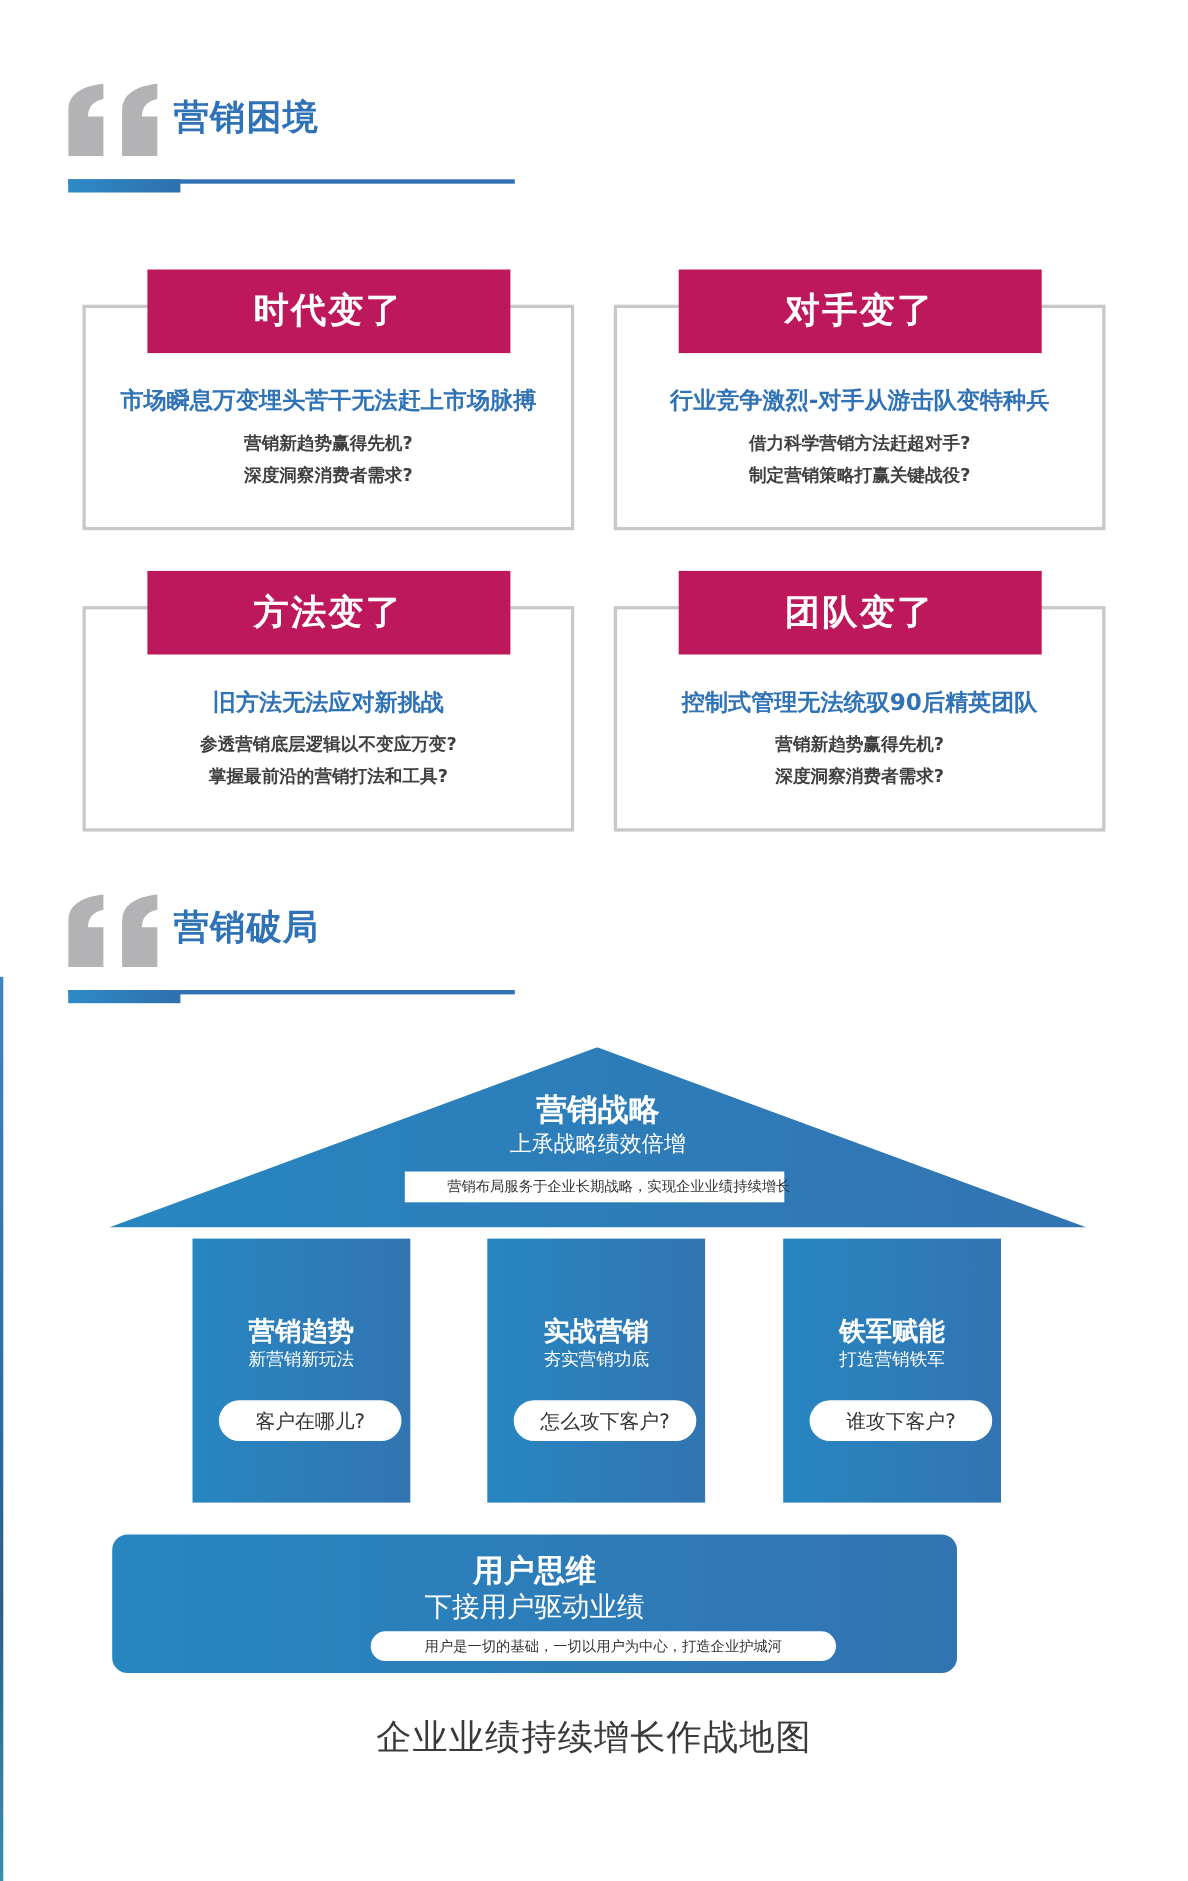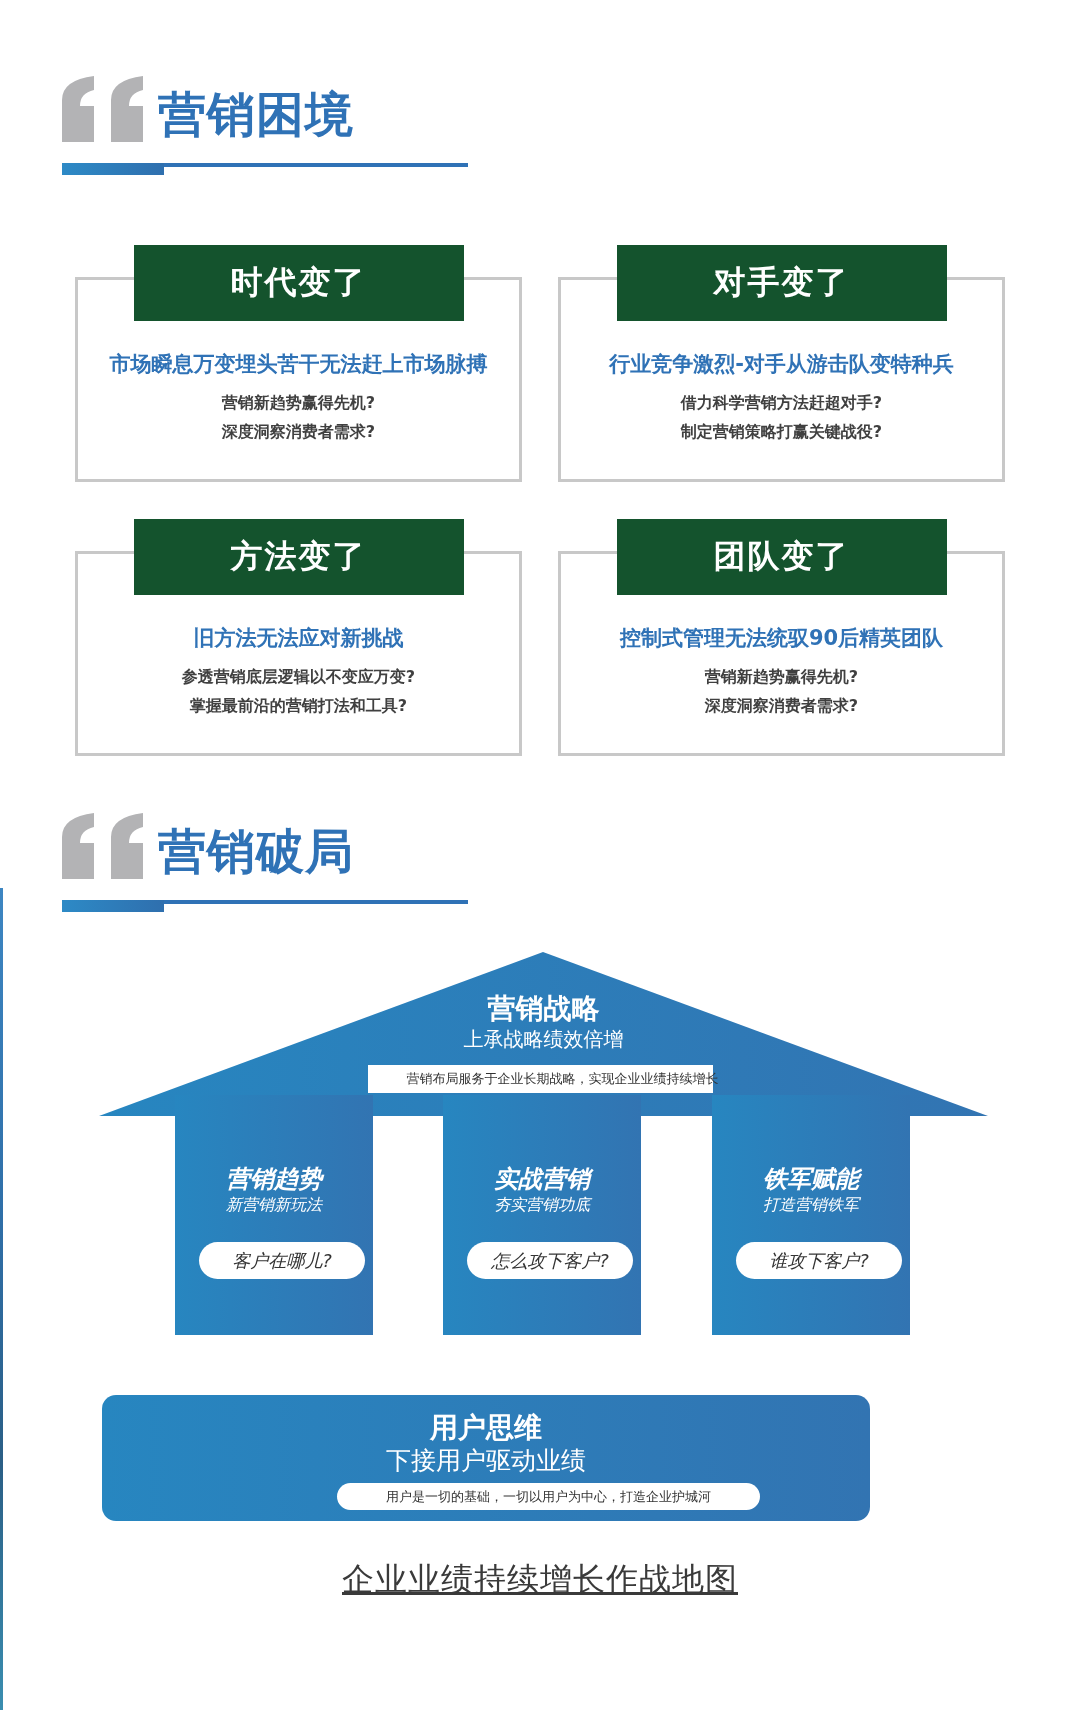--- a/index.html
+++ b/index.html
@@ -5,67 +5,67 @@
     * { box-sizing: border-box; margin: 0; padding: 0; }
     html, body { width: 1080px; height: 1710px; background: #ffffff; overflow: hidden; }
     body { position: relative; font-family: "DejaVu Sans", "Liberation Sans", sans-serif; }
 
     .edge-line { position: absolute; left: 0; top: 888px; width: 3px; height: 822px;
       background: linear-gradient(180deg, #3d86c2 0%, #2f6fa8 40%, #2b5f86 70%, #3a8eb0 100%); }
 
     
     .sec-head { position: absolute; left: 62px; width: 410px; height: 100px; }
     .sec-head .quotes { position: absolute; left: 0; top: 0; width: 82px; height: 66px; }
-    .sec-head .title { position: absolute; left: 96px; top: 14px; font-size: 48px; font-weight: bold;
+    .sec-head .title { position: absolute; left: 96px; top: 14px; font-size: 32px; font-weight: bold;
       color: #2f72b6; letter-spacing: 1px; line-height: 1; white-space: nowrap; }
     .sec-head .rule { position: absolute; left: 0; top: 87px; width: 406px; height: 4px; background: #2f72b6; }
     .sec-head .rule-thick { position: absolute; left: 0; top: 87px; width: 102px; height: 12px;
       background: linear-gradient(90deg, #2d8ac6, #2f6fae); }
 
     
     .card { position: absolute; width: 447px; height: 205px; border: 3px solid #c8c8c8; background: #fff; }
     .card .tag { position: absolute; left: 50%; transform: translateX(-50%); top: -35px; width: 330px; height: 76px;
-      background: #14532d; color: #ffffff; font-size: 32px; font-weight: bold; display: flex; align-items: center;
+      background: #be185d; color: #ffffff; font-size: 32px; font-weight: bold; display: flex; align-items: center;
       justify-content: center; letter-spacing: 2px; }
     .card .headline { position: absolute; left: 0; right: 0; top: 70px; text-align: center; color: #2f72b6;
       font-size: 21px; font-weight: bold; white-space: nowrap; }
     .card .q { position: absolute; left: 0; right: 0; text-align: center; color: #404040; font-size: 16px;
       font-weight: bold; white-space: nowrap; }
     .card .q1 { top: 113px; }
     .card .q2 { top: 142px; }
 
     
     .roof { position: absolute; left: 99px; top: 952px; width: 889px; height: 164px; }
     .roof-text { position: absolute; left: 99px; width: 889px; text-align: center; color: #fff; }
     .roof-title { top: 990px; font-size: 28px; font-weight: bold; }
     .roof-sub { top: 1026px; font-size: 20px; }
     .roof-note { position: absolute; left: 368px; top: 1065px; width: 345px; height: 28px; background: #fff;
       color: #333; font-size: 13px; display: flex; align-items: center; justify-content: center; white-space: nowrap; padding-left: 44px; }
 
-    .pillar { position: absolute; top: 1095px; width: 198px; height: 240px;
-      background: linear-gradient(90deg, #2786c0 0%, #3274b2 100%); font-style: italic; }
+    .pillar { position: absolute; top: 1126px; width: 198px; height: 240px;
+      background: linear-gradient(90deg, #2786c0 0%, #3274b2 100%); }
     .pillar .p-title { position: absolute; left: 0; right: 0; top: 68px; text-align: center; color: #fff;
       font-size: 24px; font-weight: bold; }
     .pillar .p-sub { position: absolute; left: 0; right: 0; top: 100px; text-align: center; color: #fff;
       font-size: 16px; }
     .pillar .p-pill { position: absolute; left: 24px; width: 166px; top: 147px; height: 37px; background: #fff;
       border-radius: 19px; color: #333; font-size: 18px; display: flex; align-items: center; justify-content: center;
       white-space: nowrap; }
 
     .base { position: absolute; left: 102px; top: 1395px; width: 768px; height: 126px; border-radius: 14px;
       background: linear-gradient(90deg, #2786c0 0%, #3274b2 100%); }
     .base .b-title { position: absolute; left: 0; right: 0; top: 14px; text-align: center; color: #fff;
       font-size: 28px; font-weight: bold; }
     .base .b-sub { position: absolute; left: 0; right: 0; top: 49px; text-align: center; color: #fff; font-size: 25px; }
     .base .b-pill { position: absolute; left: 235px; width: 423px; top: 88px; height: 27px; background: #fff;
       border-radius: 14px; color: #333; font-size: 13px; display: flex; align-items: center; justify-content: center;
       white-space: nowrap; }
 
     .caption { position: absolute; left: 0; width: 1080px; top: 1558px; text-align: center; color: #3a3a3a;
-      font-size: 32px; letter-spacing: 1px; text-decoration: underline; }
+      font-size: 32px; letter-spacing: 1px; }
   </style>
 </head>
 <body>
 
 <div class="edge-line"></div>
 
 <div class="sec-head" style="top:76px;">
   <svg class="quotes" viewBox="0 0 82 66">
     <path d="M0 66 V24 Q0 4 32 0 V14 Q18 17 18 30 H32 V66 Z" fill="#b3b3b5"></path>
     <path d="M49 66 V24 Q49 4 81 0 V14 Q67 17 67 30 H81 V66 Z" fill="#b3b3b5"></path>

